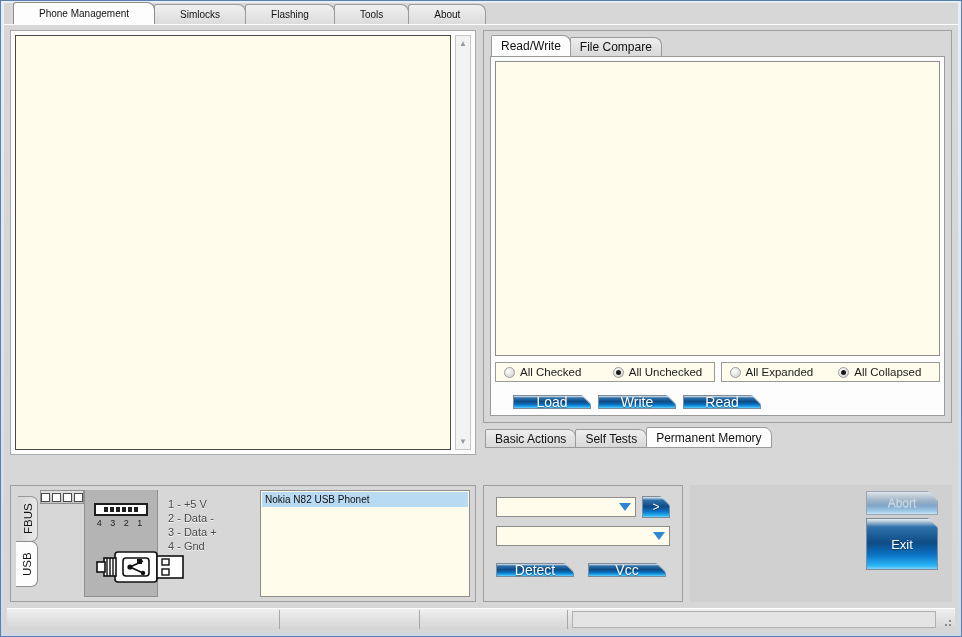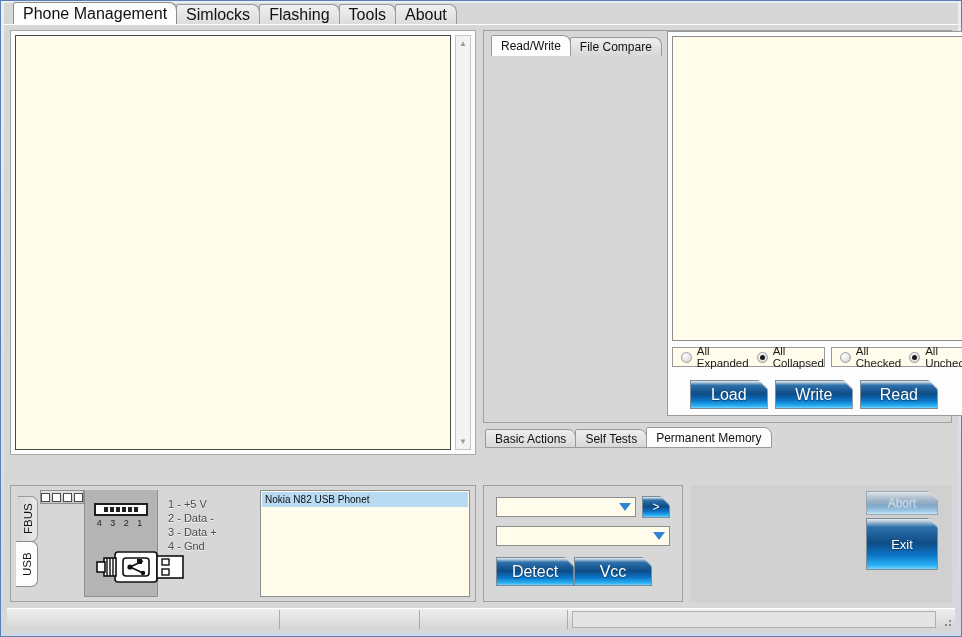--- a/index.html
+++ b/index.html
@@ -65,25 +65,25 @@
   }
   .tabstrip{
     height:22px;flex:0 0 22px;position:relative;
     background:#d7d7d7;
     display:flex;align-items:flex-end;
     padding-left:9px;
     border-bottom:1px solid #fdfdfd;
     box-sizing:border-box;
   }
   .tab{
-    height:20px;line-height:19px;padding:0 9px;
+    height:20px;line-height:19px;padding:0 25px;
     background:linear-gradient(180deg,#f0f0f0,#dcdcdc);
     border:1px solid #9a9a9a;border-bottom:none;
     border-radius:3px 8px 0 0;
-    margin-right:-1px;font-size:16px;color:#111;
+    margin-right:-1px;font-size:10px;color:#111;
     position:relative;cursor:default;white-space:nowrap;
     box-sizing:border-box;
   }
   .tab.active{
     background:#fdfdfd;height:22px;line-height:21px;z-index:3;
     border-color:#8d8d8d;
   }
   
   .body-area{
     flex:1 1 auto;display:flex;
@@ -115,21 +115,21 @@
     color:#9a9a9a;font-size:8px;cursor:default;
   }
   
   .right-panel{
     flex:1 1 auto;display:flex;flex-direction:column;min-width:0;
   }
   .rw-group{
     background:#d7d7d7;
     border:1px solid #9f9f9f;
     box-sizing:border-box;
-    display:flex;
+    display:flex;flex-direction:column;
     height:393px;
   }
   .rw-tabs{
     height:21px;flex:0 0 21px;display:flex;align-items:flex-end;
     padding-left:7px;box-sizing:border-box;margin-top:4px;
   }
   .minitab{
     height:19px;line-height:18px;padding:0 9px;font-size:12px;
     background:linear-gradient(180deg,#eeeeee,#d8d8d8);
     border:1px solid #9a9a9a;border-bottom:none;border-radius:2px 8px 0 0;
@@ -179,23 +179,23 @@
     align-items:center;justify-content:center;gap:1px;padding-right:3px;
   }
   .spin .arrows i{
     display:block;width:0;height:0;border-left:4px solid transparent;border-right:4px solid transparent;
   }
   .spin .arrows i.up{border-bottom:4px solid #2b2b6b;}
   .spin .arrows i.dn{border-top:4px solid #2b2b6b;}
   .btn-col{margin-left:18px;display:flex;gap:7px;align-items:flex-start;padding-top:6px;}
   
   .bluebtn{
-    position:relative;width:78px;height:29px;cursor:default;
+    position:relative;width:78px;height:14px;cursor:default;
     display:flex;align-items:center;justify-content:center;
-    color:#ffffff;font-size:16px;
+    color:#ffffff;font-size:14px;
     background:linear-gradient(180deg,#e8eef3 0%,#a9c0d4 6%,#2e71ab 16%,#0e4c86 48%,#0b74c6 72%,#29b3f5 93%,#7fd2fb 100%);
     border:1px solid #7d8c99;
     box-sizing:border-box;
     -webkit-clip-path:polygon(0 0,calc(100% - 9px) 0,100% 9px,100% 100%,0 100%);
     clip-path:polygon(0 0,calc(100% - 9px) 0,100% 9px,100% 100%,0 100%);
     text-shadow:0 1px 1px rgba(0,0,0,.4);
   }
   .bluebtn.disabled{
     color:#c9d6e2;
     background:linear-gradient(180deg,#e3e8ed 0%,#cdd6de 10%,#9db3c6 40%,#7fa6c8 62%,#9fcbe8 88%,#cbe6f7 100%);
@@ -294,21 +294,21 @@
   }
   .combo .chev{
     margin-left:auto;margin-right:4px;width:0;height:0;
     border-left:6px solid transparent;border-right:6px solid transparent;
     border-top:8px solid #2f86d0;
     filter:drop-shadow(0 1px 0 rgba(255,255,255,.9));
   }
   .gobtn{
     width:28px;height:22px;font-size:12px;flex:0 0 28px;
   }
-  .mid-btnrow{display:flex;margin-top:3px;}
+  .mid-btnrow{display:flex;gap:14px;margin-top:9px;}
   .right-actions{
     flex:1 1 auto;background:#d0d0d0;
     display:flex;flex-direction:column;align-items:flex-end;justify-content:flex-start;
     padding:6px 14px 0 0;box-sizing:border-box;gap:3px;
   }
   .abort-btn{width:72px;height:24px;font-size:12px;}
   .exit-btn{width:72px;height:52px;font-size:13px;}
   
   .statusbar{
     flex:0 0 22px;height:22px;display:flex;align-items:stretch;
@@ -369,38 +369,38 @@
 
           <div class="rw-tabs">
             <div class="minitab active">Read/Write</div>
             <div class="minitab">File Compare</div>
           </div>
 
           <div class="rw-inner">
             <div class="rw-textarea"></div>
 
             <div class="radio-row">
+              <div class="radio-box">
+                <div class="radio-item">
+                  <span class="rdo"></span>
+                  <span>All Checked</span>
+                </div>
+                <div class="radio-item">
+                  <span class="rdo on"></span>
+                  <span>All Unchecked</span>
+                </div>
+              </div>
               <div class="radio-box">
                 <div class="radio-item">
                   <span class="rdo"></span>
                   <span>All Expanded</span>
                 </div>
                 <div class="radio-item">
                   <span class="rdo on"></span>
                   <span>All Collapsed</span>
-                </div>
-              </div>
-              <div class="radio-box">
-                <div class="radio-item">
-                  <span class="rdo"></span>
-                  <span>All Checked</span>
-                </div>
-                <div class="radio-item">
-                  <span class="rdo on"></span>
-                  <span>All Unchecked</span>
                 </div>
               </div>
             </div>
 
             <div class="range-row">
               <div class="btn-col">
                 <div class="bluebtn">
                     <span class="corner"></span>
                     <span>Load</span>
                   </div>

